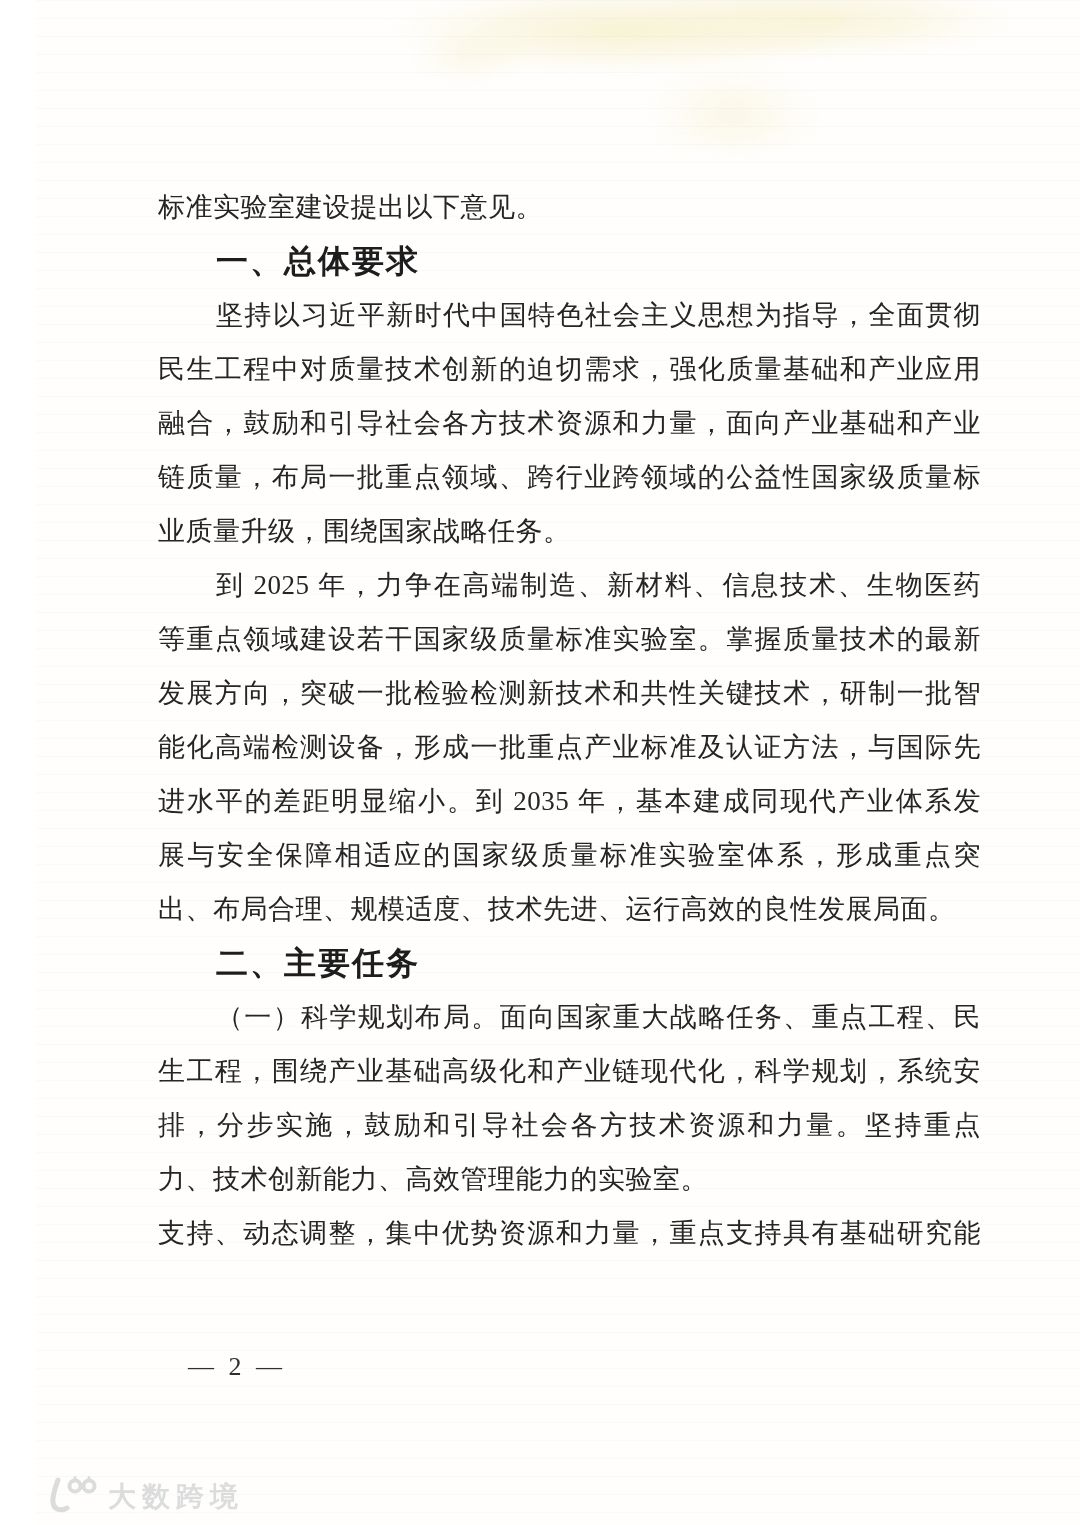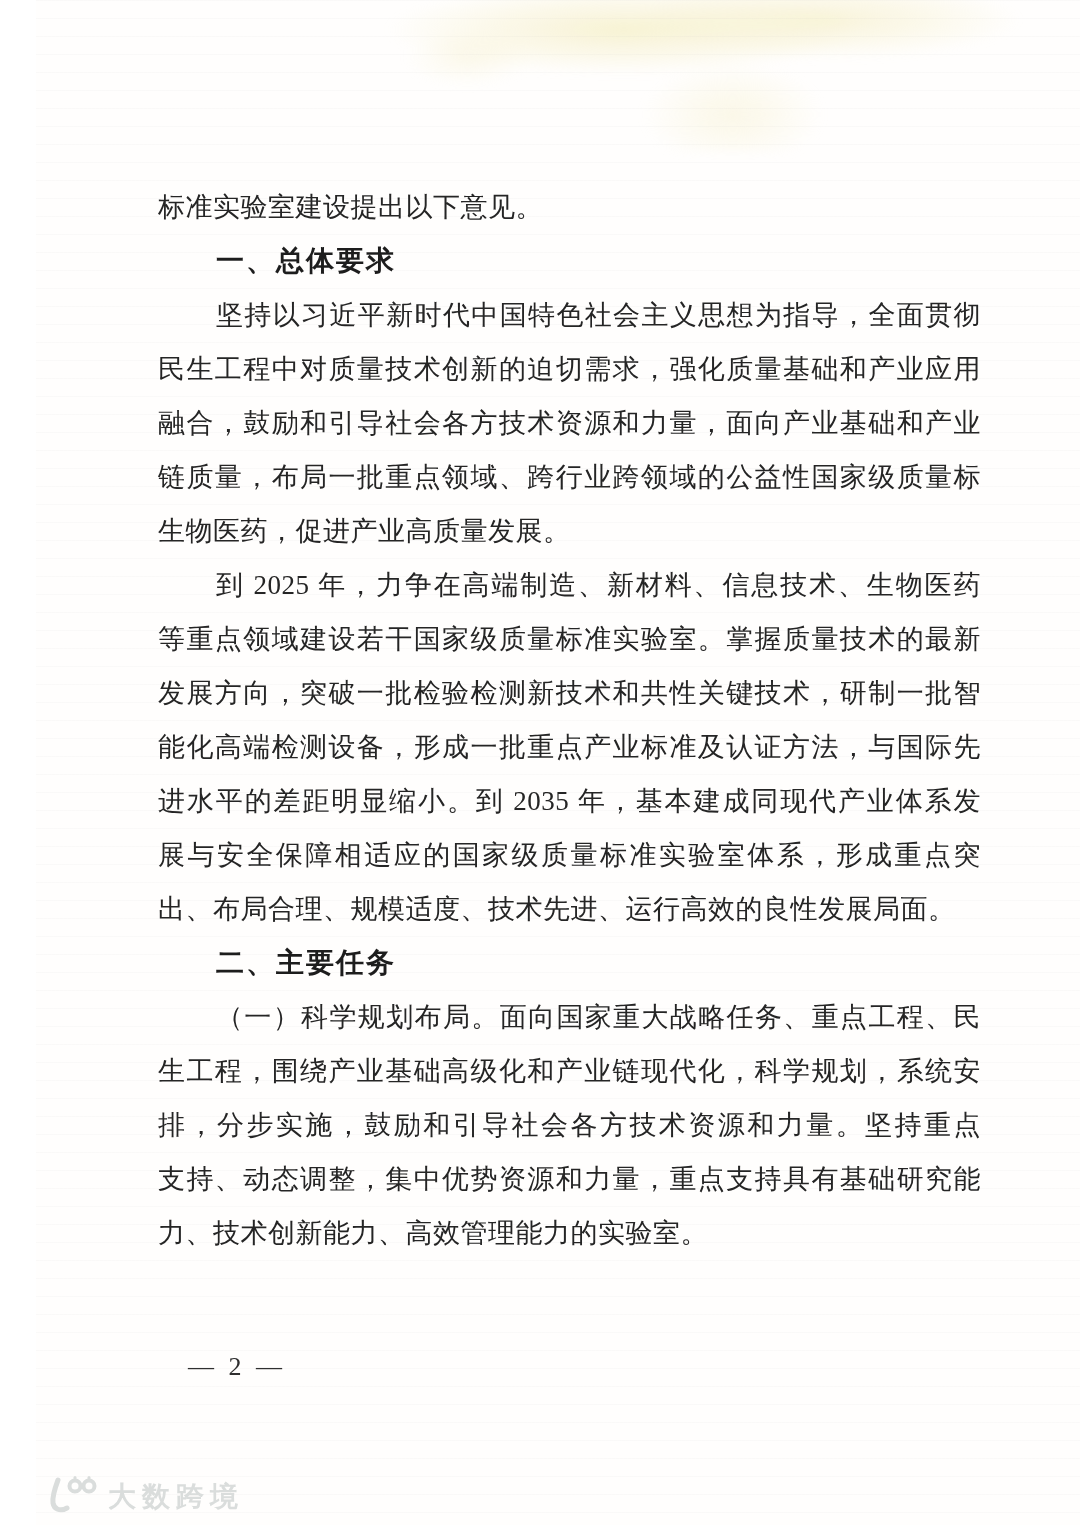--- a/index.html
+++ b/index.html
@@ -61,21 +61,21 @@
     white-space: normal;
     text-align: justify;
     text-align-last: justify;
   }
   .doc-line.indent {
     text-indent: 58px;
   }
   .doc-line.heading {
     font-family: Liberation Sans, sans-serif;
     font-weight: bold;
-    font-size: 28px;
+    font-size: 32px;
     color: #1d1d1d;
     letter-spacing: 2px;
   }
   .page-number {
     position: absolute;
     left: 152px;
     top: 1352px;
     font-size: 26px;
     letter-spacing: 4px;
     color: #2f2f2f;
@@ -110,34 +110,34 @@
   <div class="scan-blotch"></div>
   <div class="scan-lines"></div>
 
   <div class="doc-body" id="doc-body">
       <div class="doc-line">标准实验室建设提出以下意见。</div>
       <div class="doc-line heading indent">一、总体要求</div>
       <div class="doc-line indent justify">坚持以习近平新时代中国特色社会主义思想为指导，全面贯彻</div>
       <div class="doc-line justify">民生工程中对质量技术创新的迫切需求，强化质量基础和产业应用</div>
       <div class="doc-line justify">融合，鼓励和引导社会各方技术资源和力量，面向产业基础和产业</div>
       <div class="doc-line justify">链质量，布局一批重点领域、跨行业跨领域的公益性国家级质量标</div>
-      <div class="doc-line">生物医药，促进产业高质量发展。</div>
+      <div class="doc-line">业质量升级，围绕国家战略任务。</div>
       <div class="doc-line indent justify">到 2025 年，力争在高端制造、新材料、信息技术、生物医药</div>
       <div class="doc-line justify">等重点领域建设若干国家级质量标准实验室。掌握质量技术的最新</div>
       <div class="doc-line justify">发展方向，突破一批检验检测新技术和共性关键技术，研制一批智</div>
       <div class="doc-line justify">能化高端检测设备，形成一批重点产业标准及认证方法，与国际先</div>
       <div class="doc-line justify">进水平的差距明显缩小。到 2035 年，基本建成同现代产业体系发</div>
       <div class="doc-line justify">展与安全保障相适应的国家级质量标准实验室体系，形成重点突</div>
       <div class="doc-line">出、布局合理、规模适度、技术先进、运行高效的良性发展局面。</div>
       <div class="doc-line heading indent">二、主要任务</div>
       <div class="doc-line indent justify">（一）科学规划布局。面向国家重大战略任务、重点工程、民</div>
       <div class="doc-line justify">生工程，围绕产业基础高级化和产业链现代化，科学规划，系统安</div>
       <div class="doc-line justify">排，分步实施，鼓励和引导社会各方技术资源和力量。坚持重点</div>
+      <div class="doc-line">力、技术创新能力、高效管理能力的实验室。</div>
       <div class="doc-line justify">支持、动态调整，集中优势资源和力量，重点支持具有基础研究能</div>
-      <div class="doc-line">力、技术创新能力、高效管理能力的实验室。</div>
     </div>
 
   <div class="page-number">— 2 —</div>
 
   <div class="watermark">
     <span>
       <svg width="54" height="42" viewBox="0 0 54 42" fill="none" xmlns="http://www.w3.org/2000/svg">
 
         <path d="M14 6 C11 14 8 22 9 29 C10 35 16 38 23 34" stroke="#dadddc" stroke-width="5" stroke-linecap="round" fill="none"></path>
 

